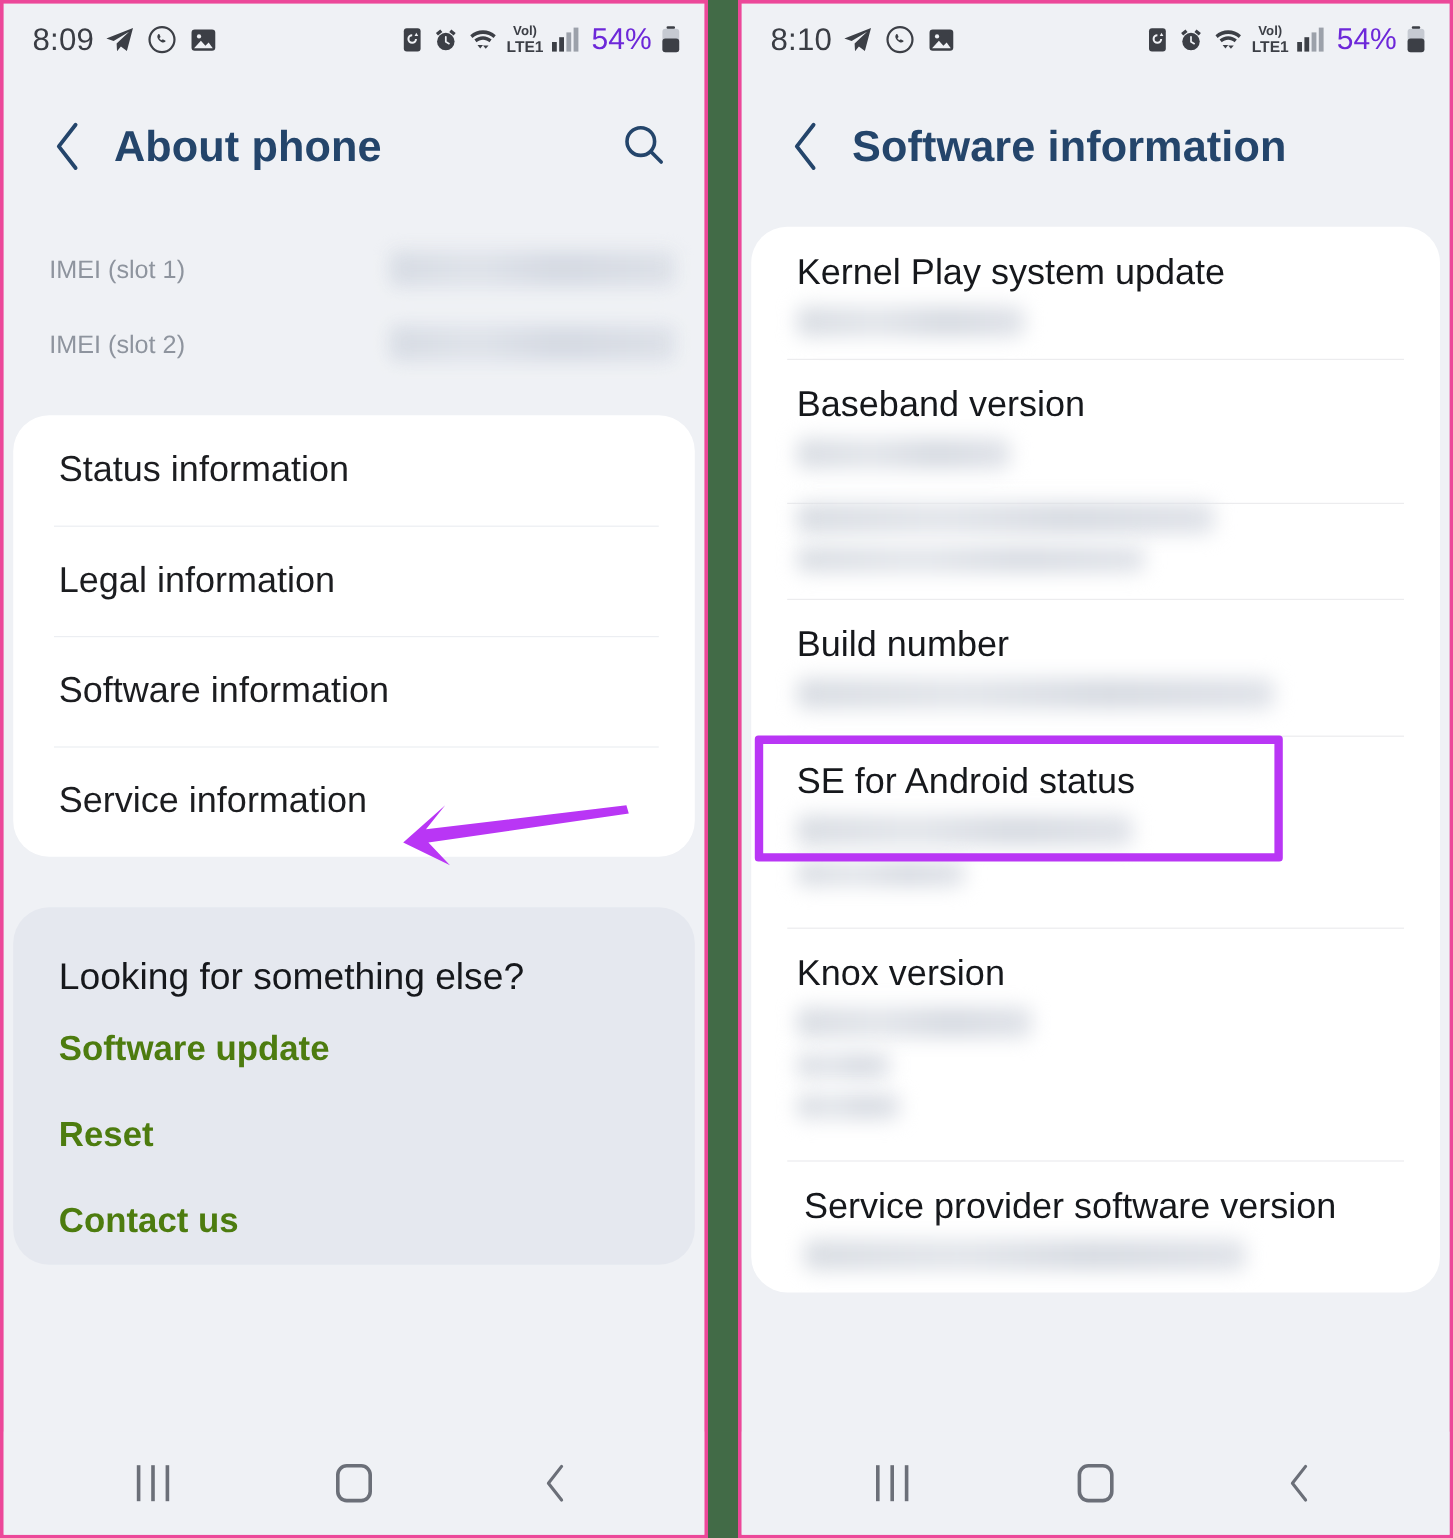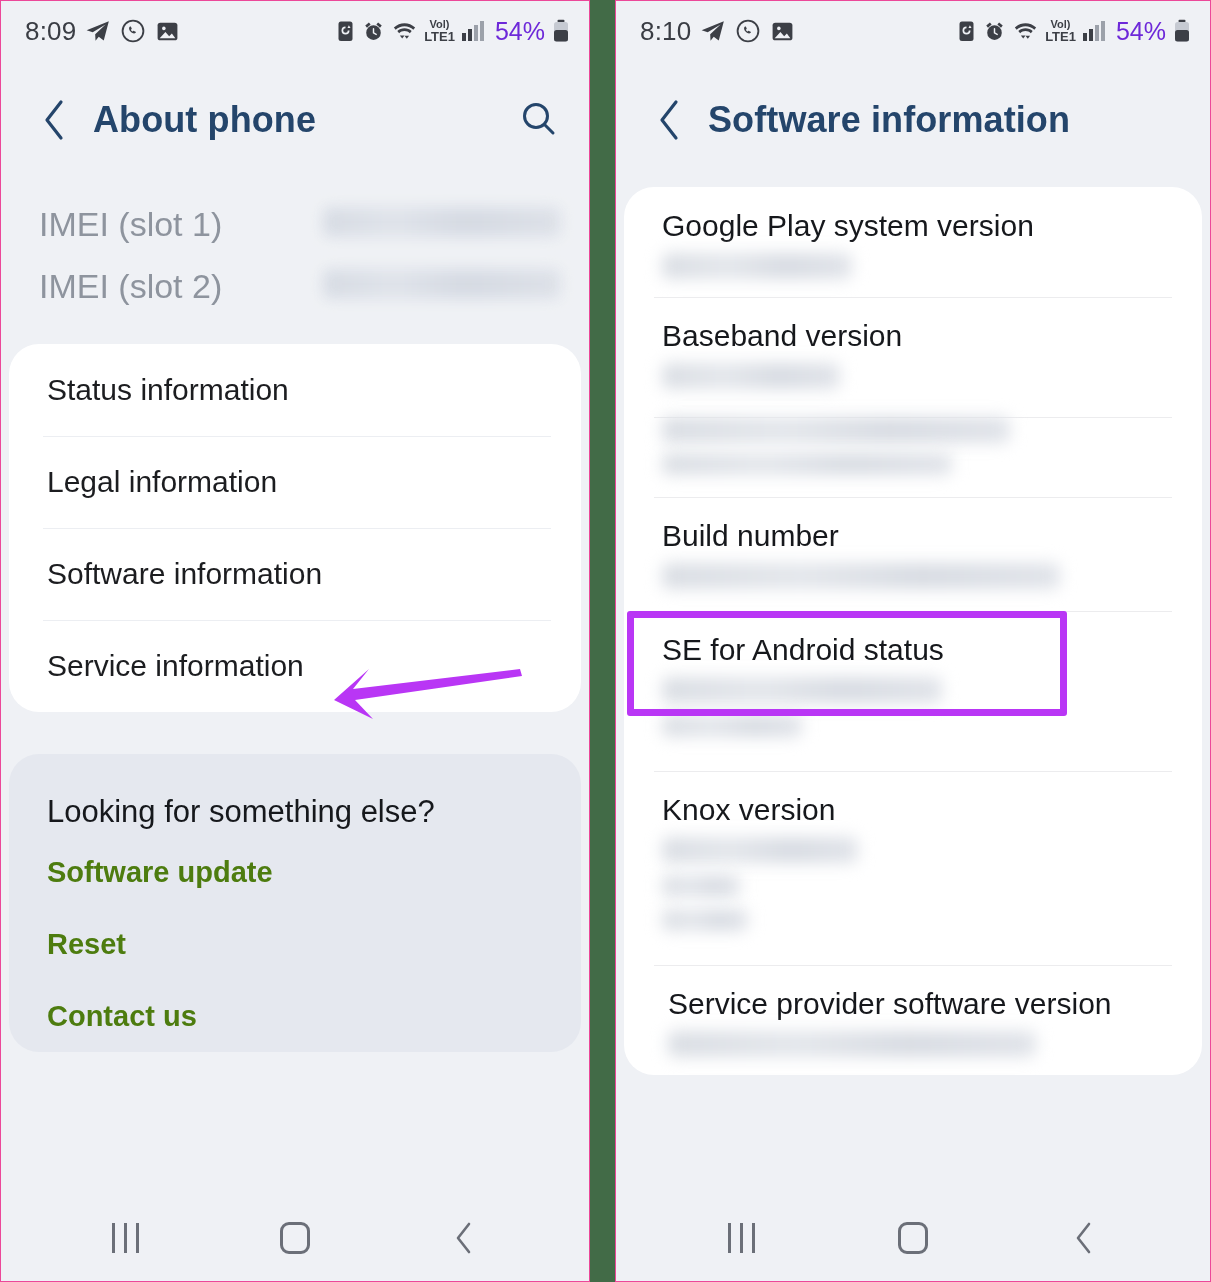--- a/index.html
+++ b/index.html
@@ -13,21 +13,21 @@
     position: relative;
     width: 1211px; height: 1282px;
     display: flex;
   }
 
   
   .panel {
     position: relative;
     background: #eff1f5;
     overflow: hidden;
-    border: 1px solid #ec4899;
+    border: 3px solid #ec4899;
   }
   .panel-left  { width: 590px; height: 1282px; }
   .panel-right { width: 596px; height: 1282px; }
 
   .divider-strip {
     width: 25px; height: 1282px;
     background: #426b47;
   }
 
   
@@ -70,21 +70,21 @@
 
   
   .imei-block { padding: 14px 0 0 0; }
   .imei-row {
     height: 62px;
     display: flex;
     align-items: center;
     padding: 0 38px;
     position: relative;
   }
-  .imei-label { font-size: 34px; color: #8e949e; }
+  .imei-label { font-size: 21px; color: #8e949e; }
   .blur-val {
     position: absolute;
     border-radius: 6px;
     background: linear-gradient(90deg,#d6dbe3,#dfe3ea 30%,#d4d9e2 60%,#dde1e8);
     filter: blur(7px);
     opacity: .95;
   }
 
   
   .card {
@@ -410,21 +410,21 @@
       <div class="back-chevron">
         <svg width="26" height="44" viewBox="0 0 26 44">
             <path d="M20 4 6 22l14 18" fill="none" stroke="#24456b" stroke-width="3.2" stroke-linecap="round" stroke-linejoin="round"></path>
           </svg>
       </div>
       <div class="page-title">Software information</div>
     </div>
 
     <div class="card" style="margin-top:8px;">
       <div class="info-row" style="padding-bottom:18px;">
-        <div class="info-label">Google Play system version</div>
+        <div class="info-label">Kernel Play system update</div>
         <div class="info-value">
             <div class="val-blur" style="width:190px;height:26px;"></div>
           </div>
       </div>
       <div class="info-row" style="padding-bottom:18px;">
         <div class="info-label">Baseband version</div>
         <div class="info-value">
             <div class="val-blur" style="width:178px;height:26px;"></div>
           </div>
       </div>

